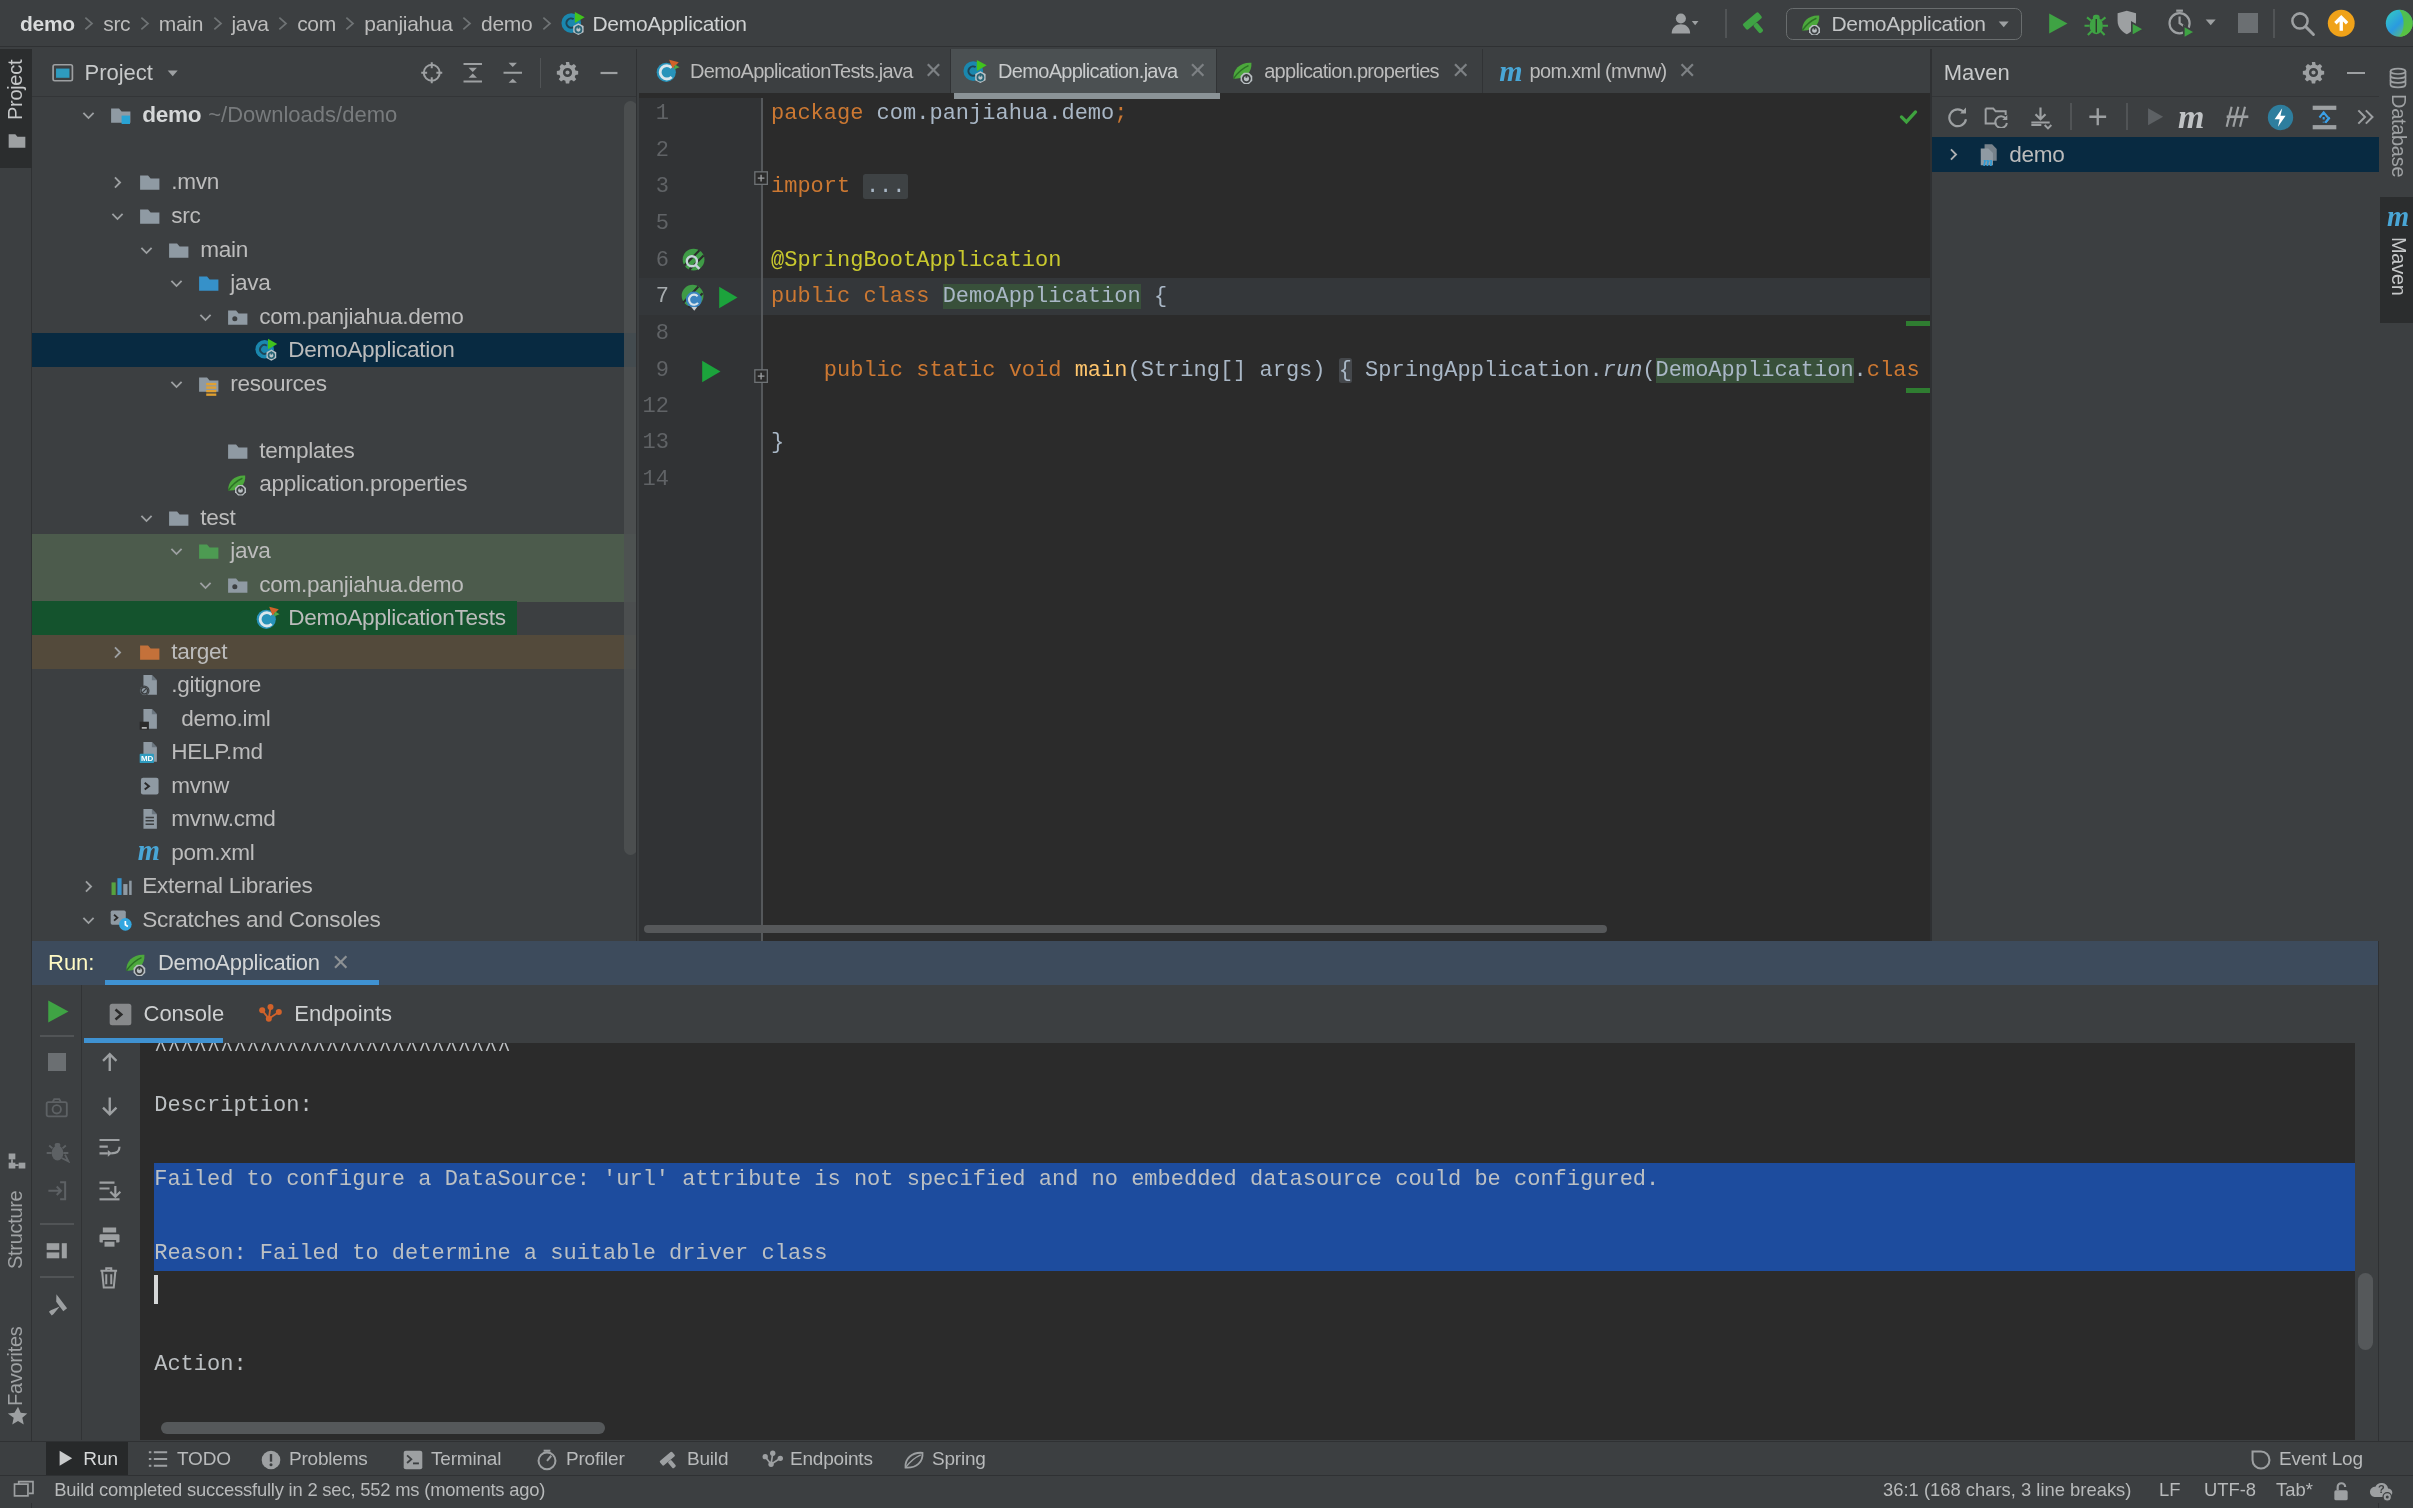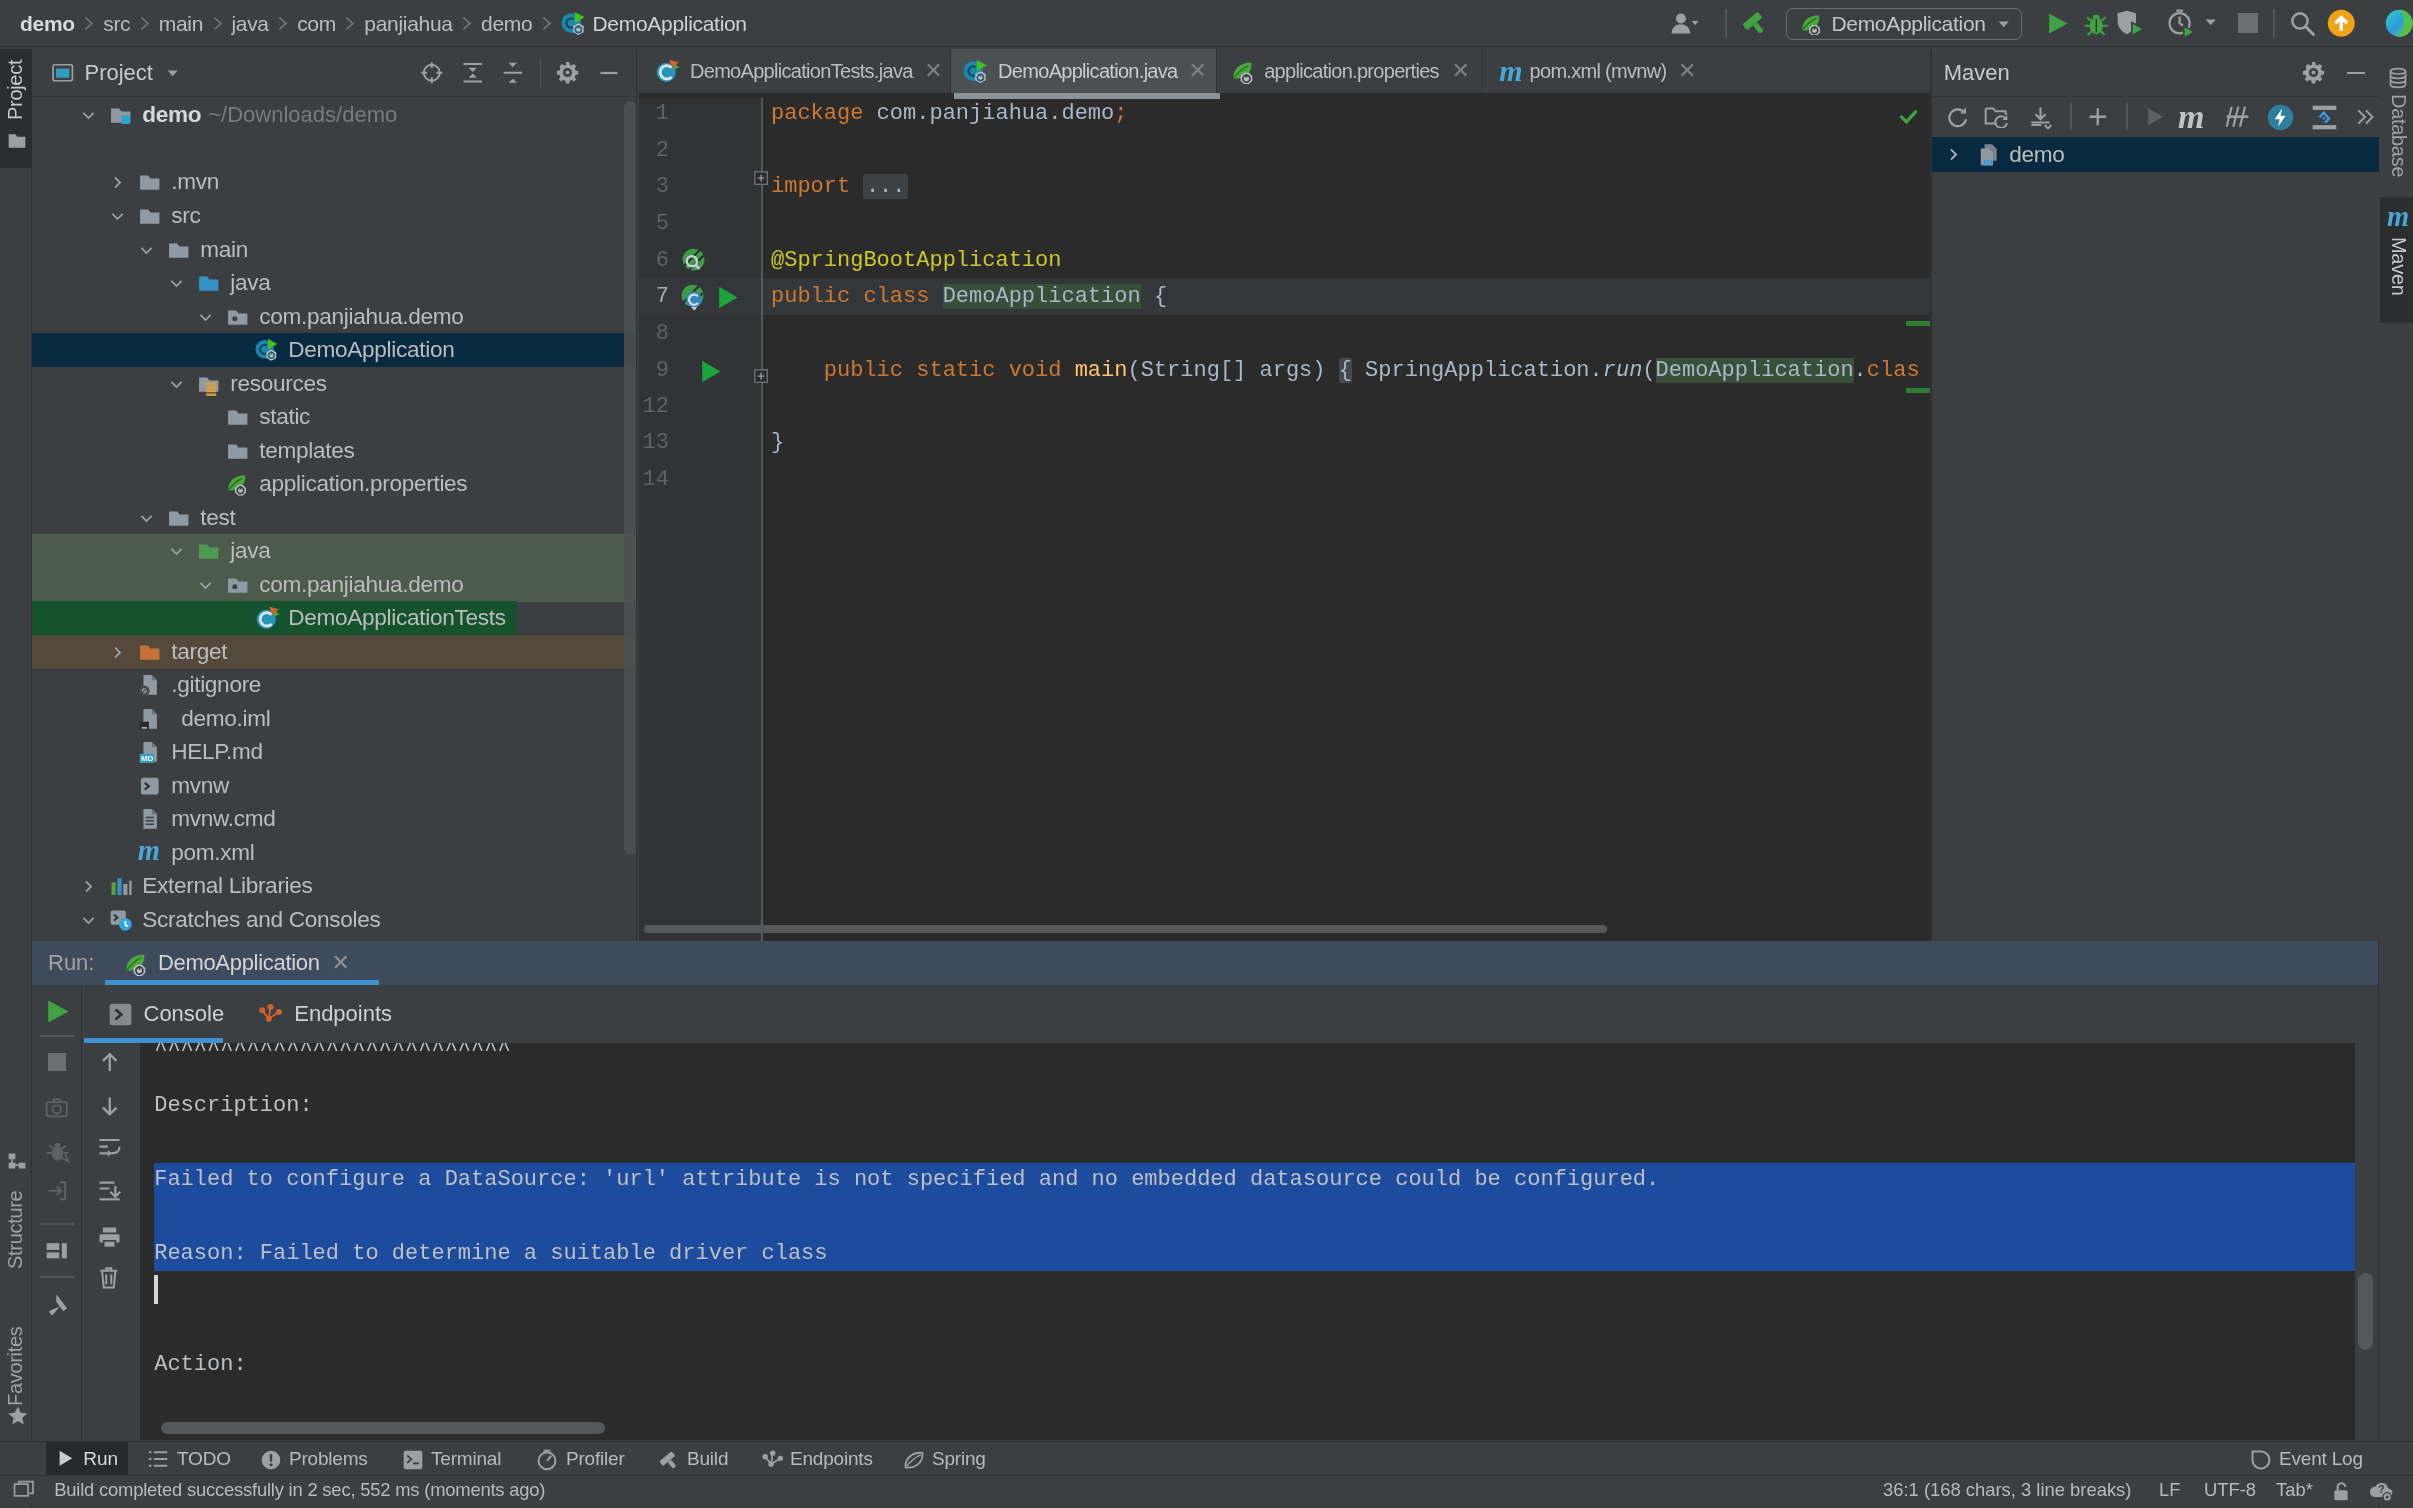--- a/index.html
+++ b/index.html
@@ -362,29 +362,20 @@
           <g fill="#e0a032">
             <rect x="11" y="13" width="12" height="2.8"></rect>
             <rect x="11" y="17.2" width="12" height="2.8"></rect>
             <rect x="11" y="21.4" width="12" height="2.8"></rect>
             <rect x="11" y="25.6" width="12" height="2.8"></rect>
           </g>
         </svg>
       </span>
       <span class="lbl" style="margin-left:10px;">resources</span>
     </div>
-    <div class="row" style="position:absolute;left:0;top:351px;width:605px;height:34px;">
-      <span style="margin-left:165px;width:17px;height:17px;display:inline-block"></span>
-      <span style="margin-left:11.7px;width:23.5px;height:23.5px;display:inline-block">
-        <svg width="23.5" height="23.5" viewBox="0 0 28 28">
-          <path d="M2.5 6.5h9.5l3 3.5h10.5v13.5H2.5z" fill="#8f9aa3"></path>
-        </svg>
-      </span>
-      <span class="lbl" style="margin-left:10px;">static</span>
-    </div>
     <div class="row" style="position:absolute;left:0;top:385px;width:605px;height:34px;">
       <span style="margin-left:165px;width:17px;height:17px;display:inline-block"></span>
       <span style="margin-left:11.7px;width:23.5px;height:23.5px;display:inline-block">
         <svg width="23.5" height="23.5" viewBox="0 0 28 28">
           <path d="M2.5 6.5h9.5l3 3.5h10.5v13.5H2.5z" fill="#8f9aa3"></path>
         </svg>
       </span>
       <span class="lbl" style="margin-left:10px;">templates</span>
     </div>
     <div class="row" style="position:absolute;left:0;top:418px;width:605px;height:34px;">
@@ -781,21 +772,21 @@
           <path d="M4.5 6.5h9L19 12v14.5H4.5z" fill="#8f9aa3"></path>
           <text x="7" y="27" font-family="Liberation Serif,serif" font-style="italic" font-weight="bold" font-size="15" fill="#2e9bd6">m</text>
         </svg>
       </span>
     <span style="margin-left:9.2px;font-size:22.6px;letter-spacing:-0.3px">demo</span>
   </div>
 </div>
 
 <div class="abs" style="left:32px;top:941px;width:2346px;height:499px;background:#3c3f41;overflow:hidden">
   <div class="abs row" style="left:0;top:0;width:2346px;height:44px;background:#3d4b5c">
-    <span style="margin-left:16px;font-size:22px;color:#a3a3a3">Run:</span>
+    <span style="margin-left:16px;font-size:22px;color:#fef9c3">Run:</span>
     <span id="i-leaf2" style="margin-left:30px;width:25px;height:25px">
         <svg width="25" height="25" viewBox="0 0 30 30">
           <path d="M3 23.5C2 12 11.5 3.5 24.5 4.5 25.5 16 17 24.5 3 23.5z" fill="#4ca83c"></path>
           <path d="M3 23.5C9 15 14 11 21 8" fill="none" stroke="#2c7126" stroke-width="1.8"></path>
           <g>
             <polygon points="15.5,16.5 21.5,16.5 25.5,20.5 25.5,26 21.5,30 15.5,30 11.5,26 11.5,20.5" fill="#b9bfc2"></polygon>
             <circle cx="18.5" cy="23.5" r="4.2" fill="none" stroke="#3c3f41" stroke-width="2.2"></circle>
             <rect x="17.4" y="18" width="2.2" height="4.5" fill="#3c3f41"></rect>
           </g>
         </svg>

